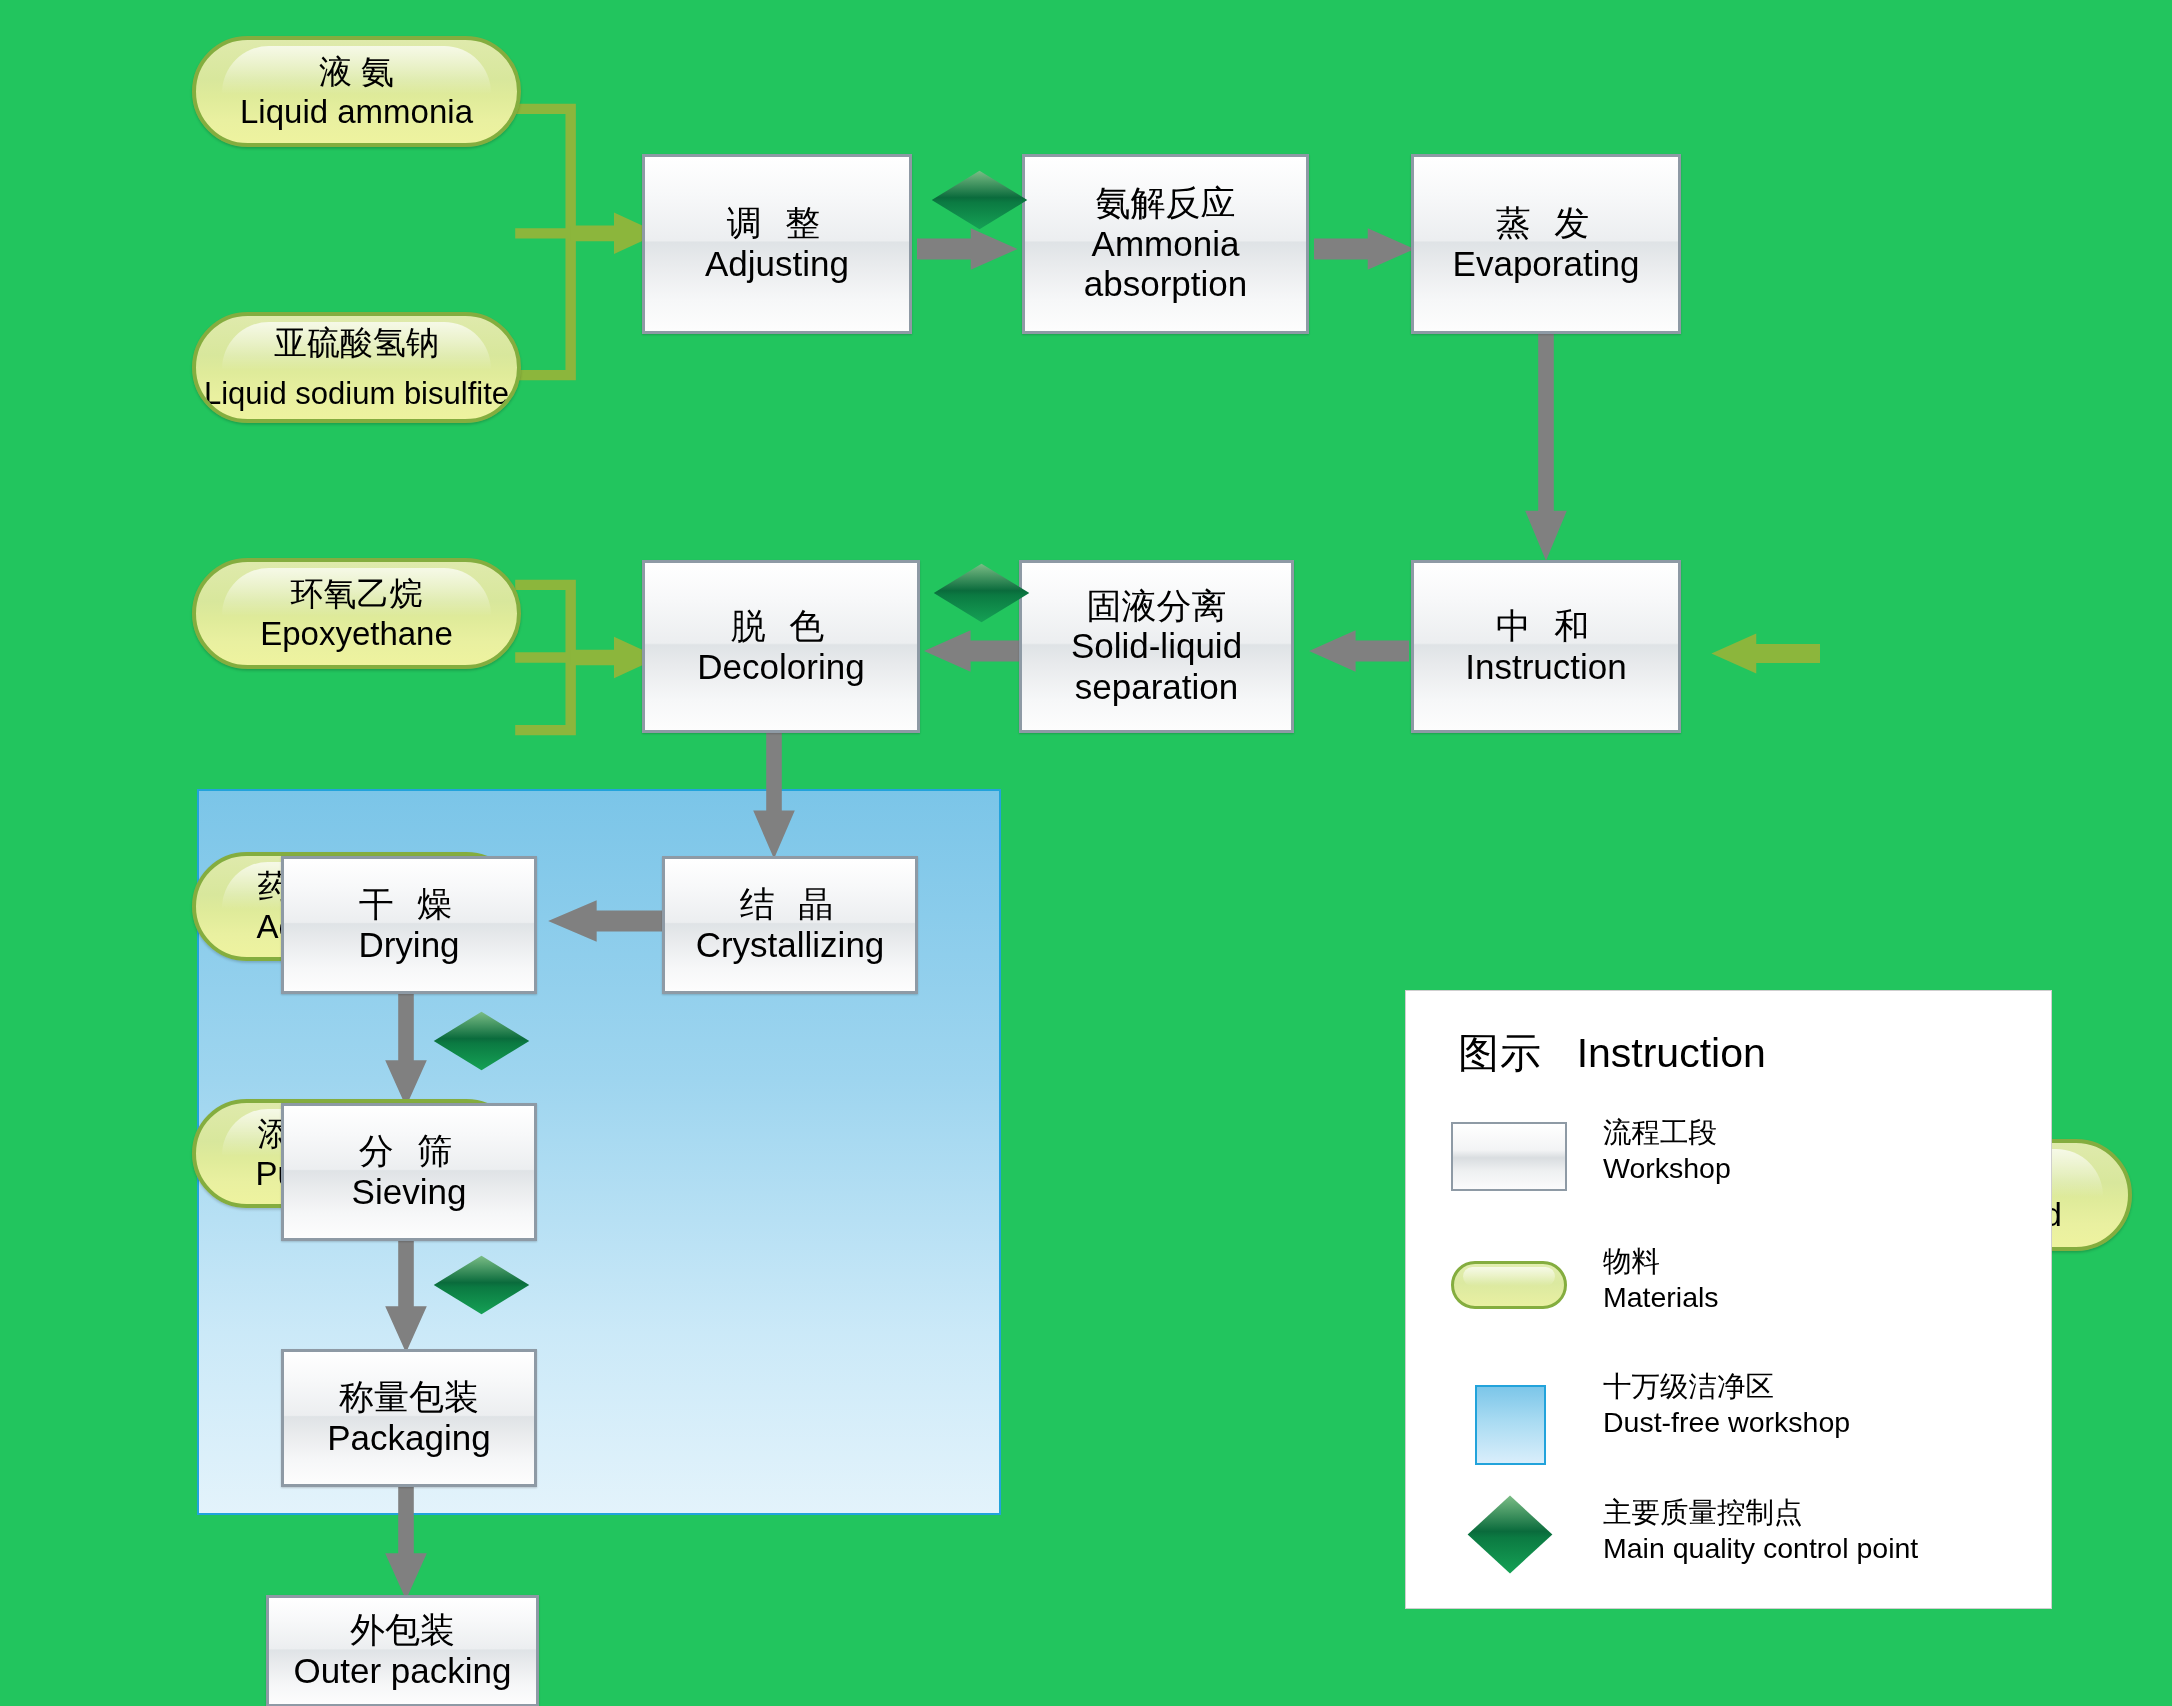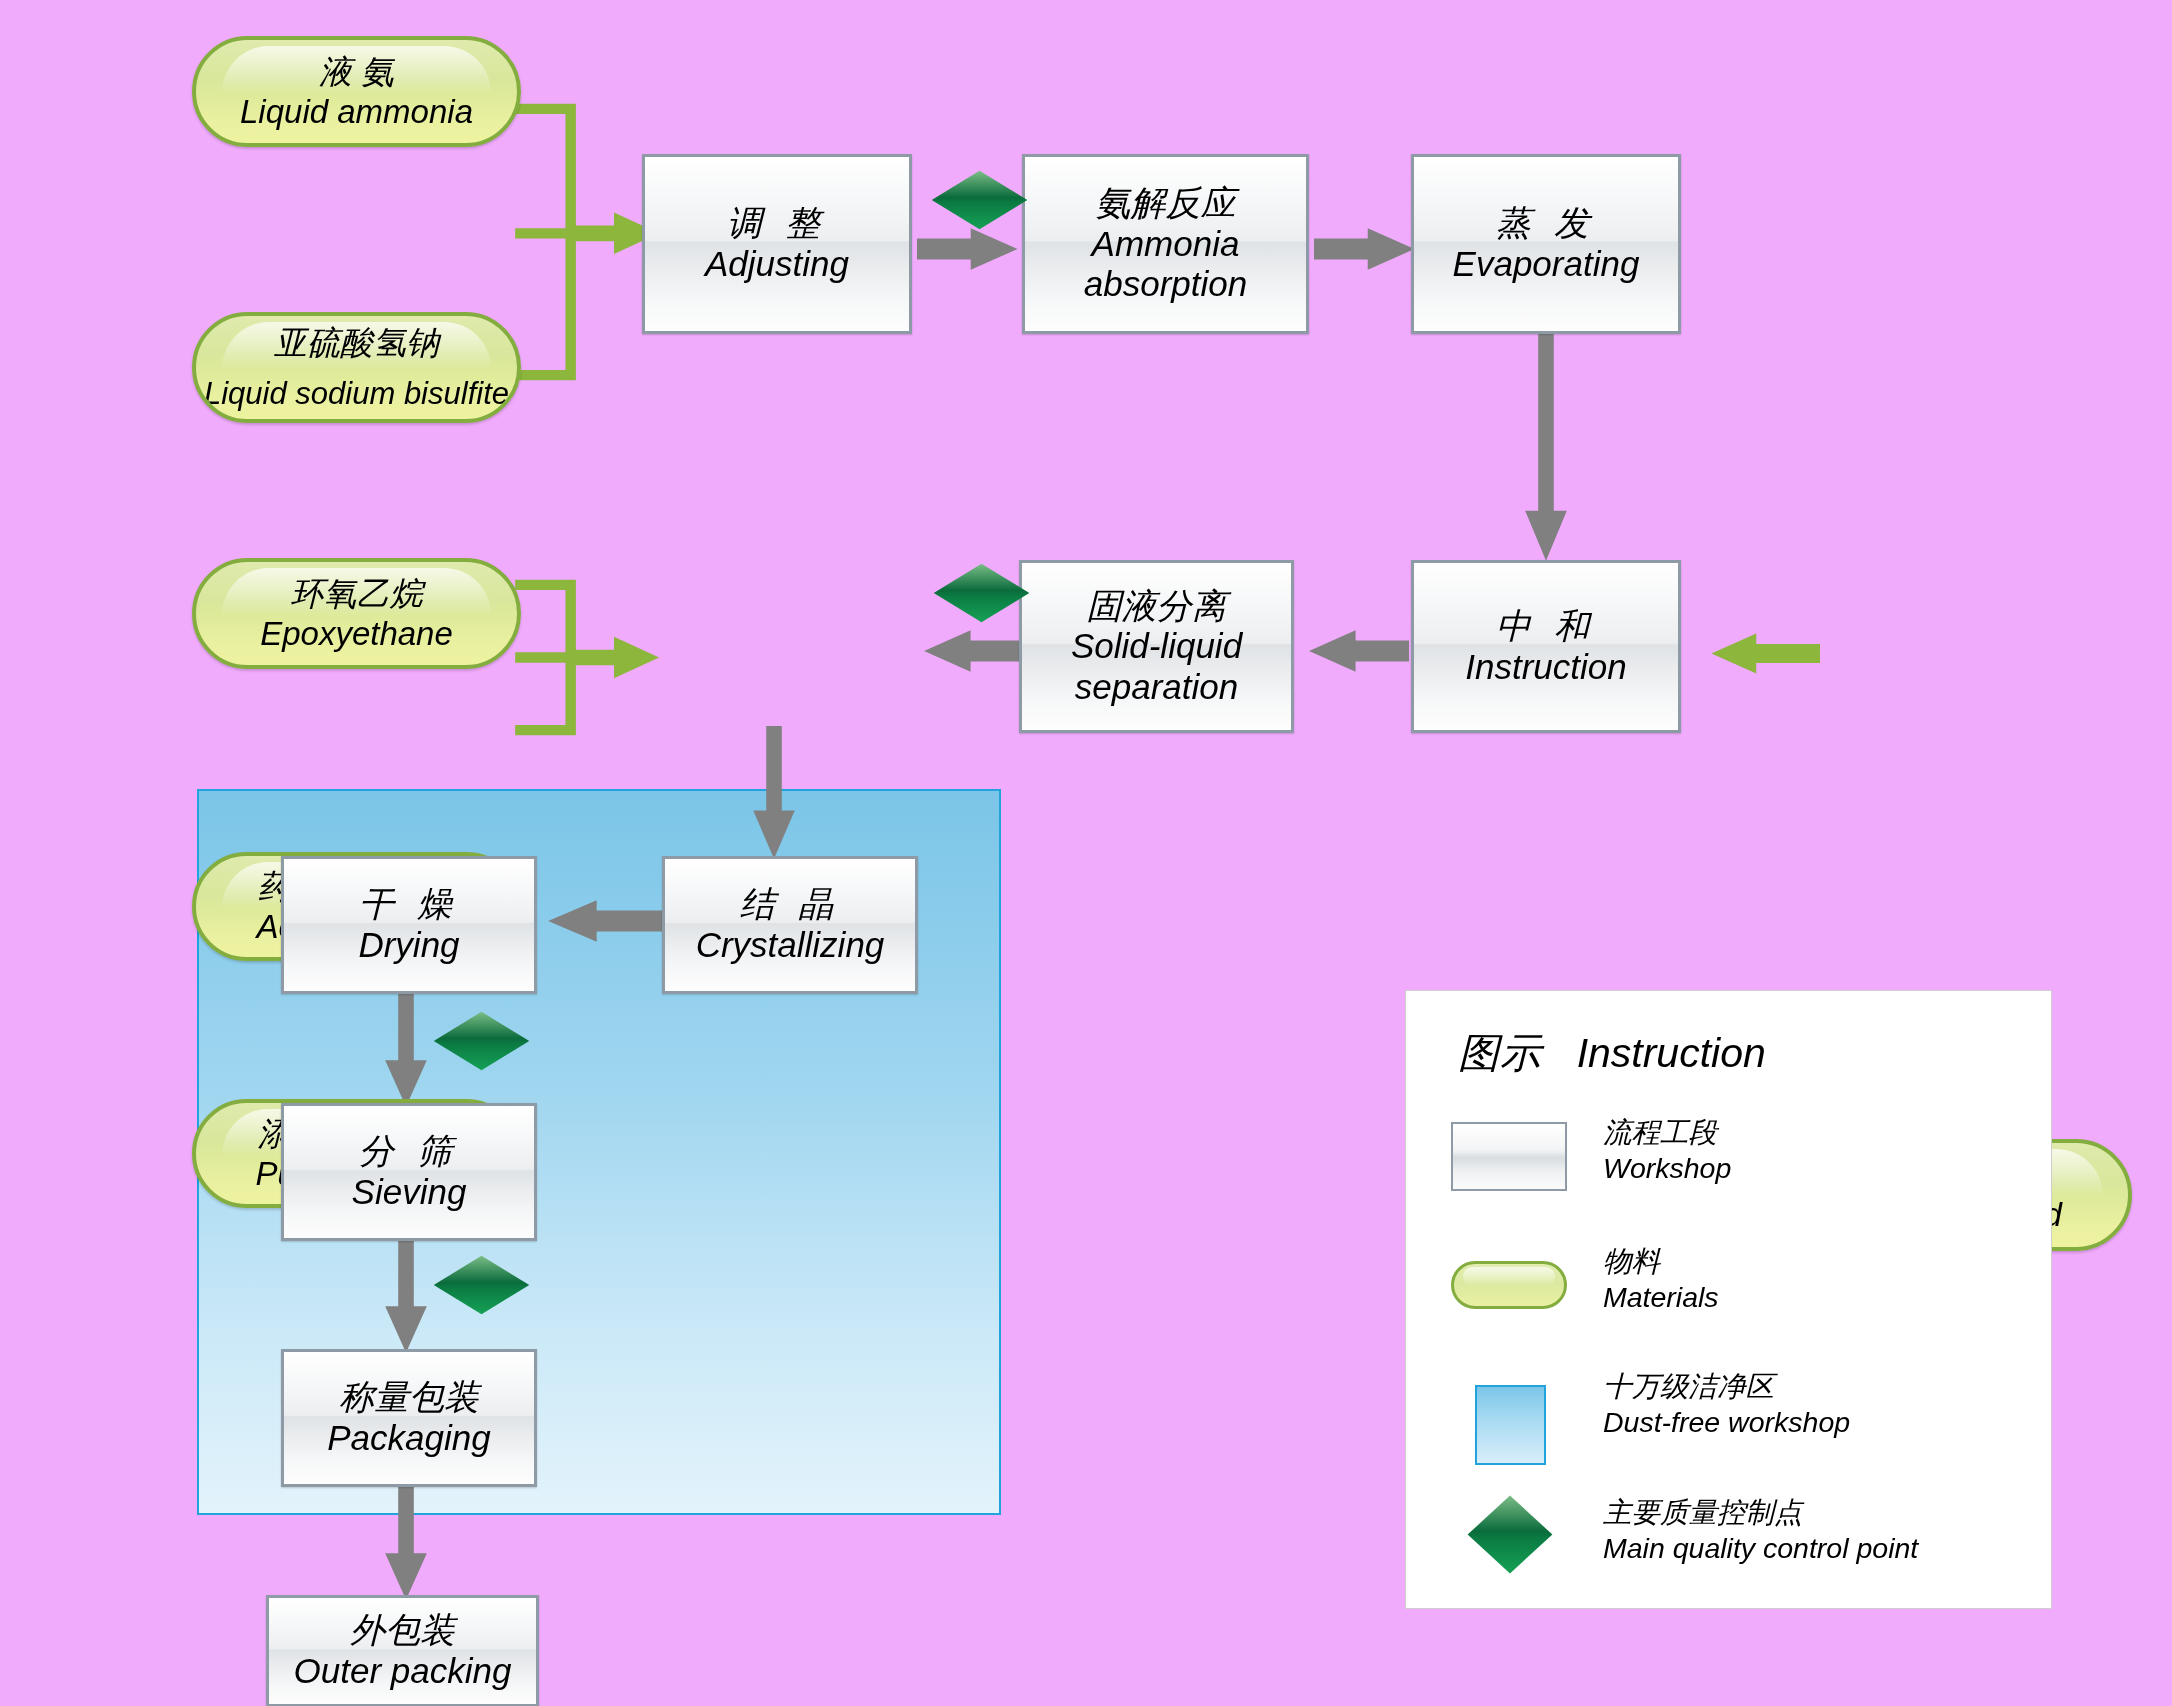--- a/index.html
+++ b/index.html
@@ -3,23 +3,22 @@
 <meta charset="utf-8">
 <style>
   html,body{margin:0;padding:0;background:#ffffff;}
   body{
     font-family:"Liberation Sans","DejaVu Sans",sans-serif;
     -webkit-font-smoothing:antialiased;
   }
   #stage{
     position:relative;
     width:2172px;height:1707px;
-    background:#f0abfc;
+    background:#22c55e;
     overflow:hidden;
-    font-style:italic;
   }
 
   
   .abs{position:absolute;box-sizing:border-box;}
 
   
   .cleanzone{
     background:linear-gradient(180deg,#7bc5e8 0%,#9ed5ef 40%,#cbe9f8 75%,#e3f3fb 100%);
     border:2.6px solid #22a3db;
     z-index:1;
@@ -298,20 +297,24 @@
   <div class="abs pbox" style="left:1411px;top:560px;width:270px;height:173px;">
     <span class="cn">中  和</span>
     <span class="en">Instruction</span>
   </div>
 
   <div class="abs pbox" style="left:1019px;top:560px;width:275px;height:173px;">
     <span class="cn" style="letter-spacing:0;">固液分离</span>
     <span class="en wrap" style="max-width:233px;">Solid-liquid separation</span>
   </div>
 
+  <div class="abs pbox" style="left:642px;top:560px;width:278px;height:173px;">
+    <span class="cn">脱  色</span>
+    <span class="en">Decoloring</span>
+  </div>
 
   <div class="abs pbox" style="left:662px;top:856px;width:256px;height:138px;">
     <span class="cn">结  晶</span>
     <span class="en">Crystallizing</span>
   </div>
 
   <div class="abs pbox" style="left:281px;top:856px;width:256px;height:138px;">
     <span class="cn">干  燥</span>
     <span class="en">Drying</span>
   </div>

